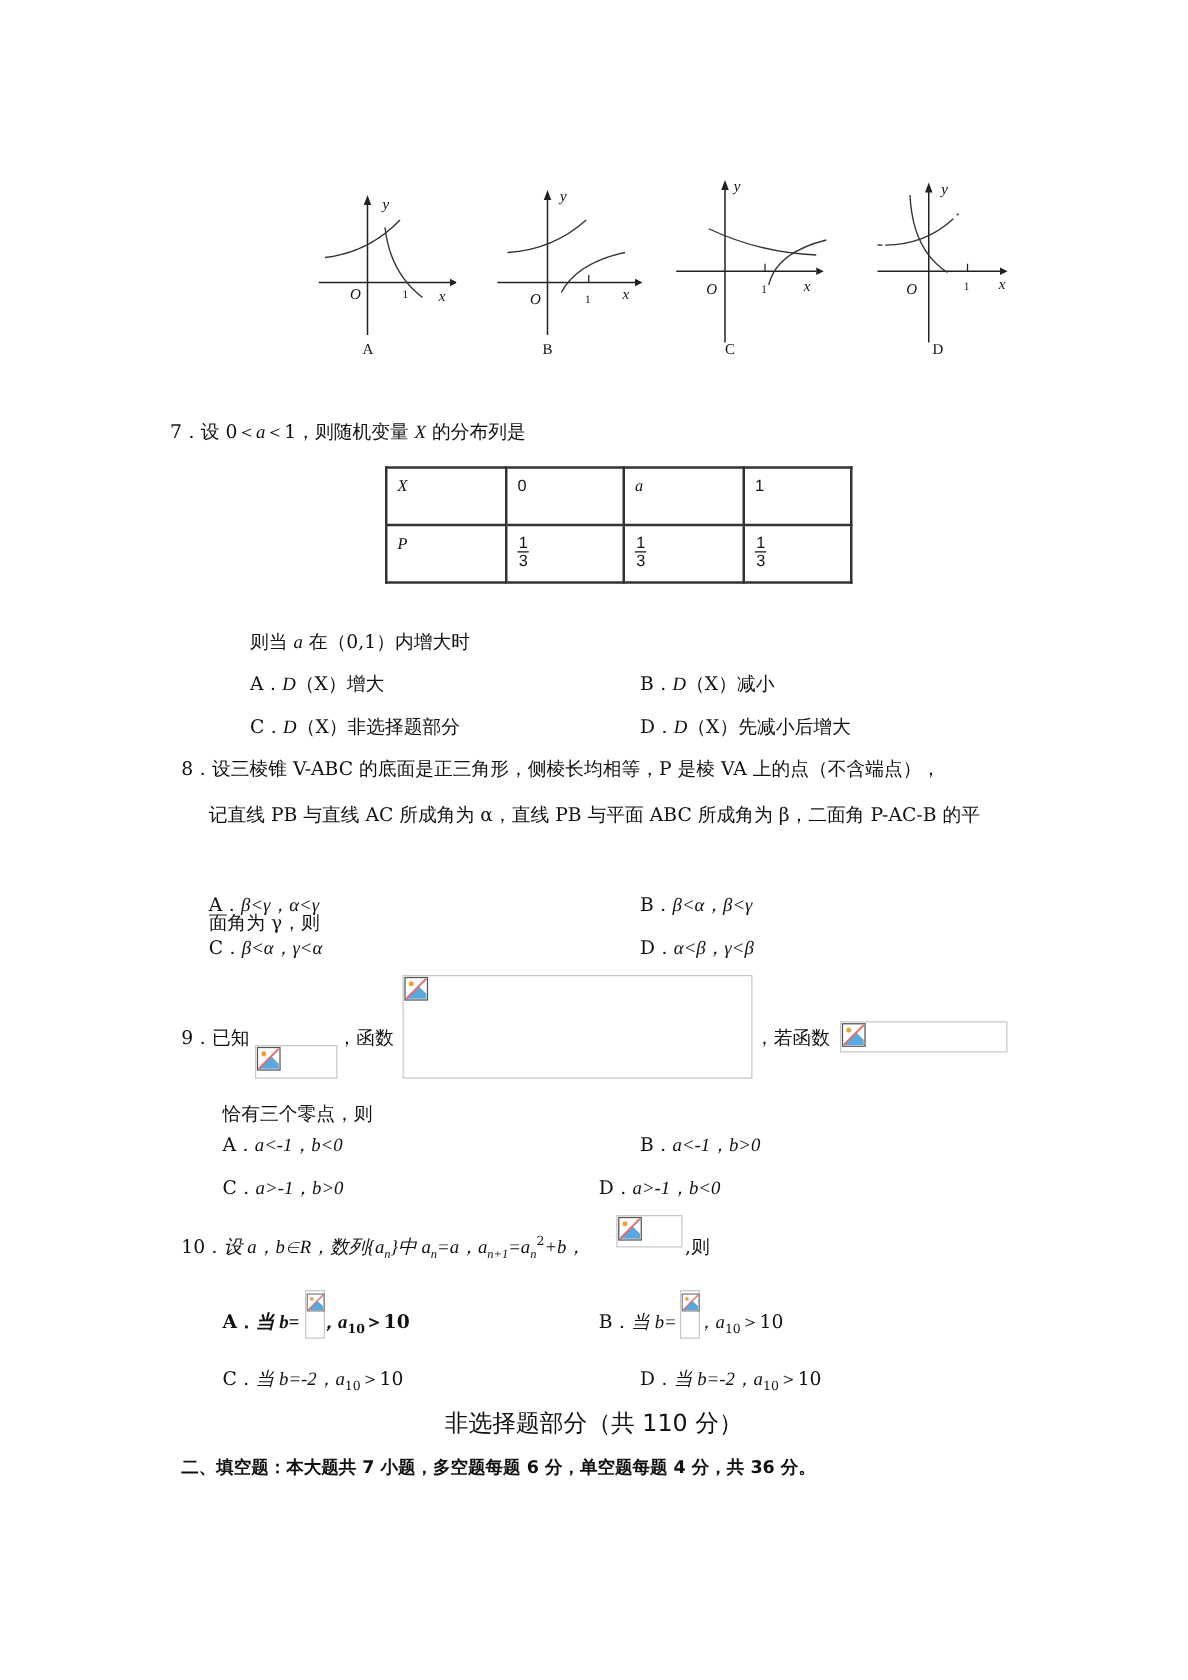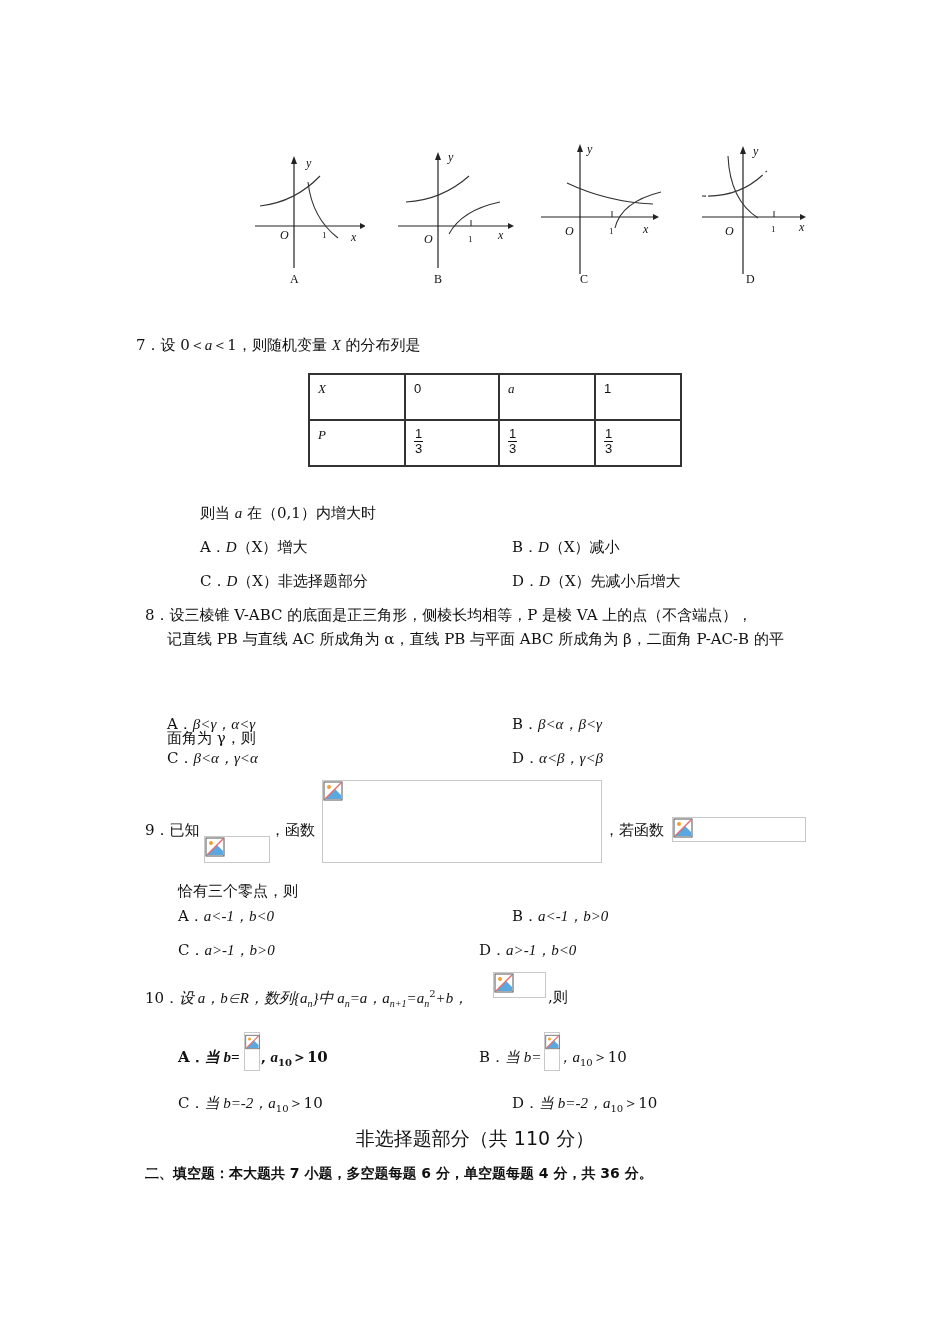--- a/index.html
+++ b/index.html
@@ -126,21 +126,21 @@
 <div class="abs" style="left:200px;top:572px;">
   <span>C．</span><span class="it">D</span><span>（X）</span><span>非选择题部分</span>
 </div>
 <div class="abs" style="left:512px;top:572px;">
   <span>D．</span><span class="it">D</span><span>（X）</span><span>先减小后增大</span>
 </div>
 
 <div class="abs" style="left:145px;top:606px;">
   <span>8．</span><span>设三棱锥 V-ABC 的底面是正三角形，侧棱长均相等，P 是棱 VA 上的点（不含端点），</span>
 </div>
-<div class="abs" style="left:167px;top:630px;">记直线 PB 与直线 AC 所成角为 α，直线 PB 与平面 ABC 所成角为 β，二面角 P-AC-B 的平</div>
+<div class="abs" style="left:167px;top:643px;">记直线 PB 与直线 AC 所成角为 α，直线 PB 与平面 ABC 所成角为 β，二面角 P-AC-B 的平</div>
 <div class="abs" style="left:167px;top:681px;margin-top:48px;">面角为 γ，则</div>
 
 <div class="abs" style="left:167px;top:715px;"><span>A．</span><span class="it">β&lt;γ，α&lt;γ</span></div>
 <div class="abs" style="left:512px;top:715px;"><span>B．</span><span class="it">β&lt;α，β&lt;γ</span></div>
 <div class="abs" style="left:167px;top:749px;"><span>C．</span><span class="it">β&lt;α，γ&lt;α</span></div>
 <div class="abs" style="left:512px;top:749px;"><span>D．</span><span class="it">α&lt;β，γ&lt;β</span></div>
 
 <div class="abs" style="left:145px;top:821px;">
   <span>9．</span><span>已知</span>
 </div>

